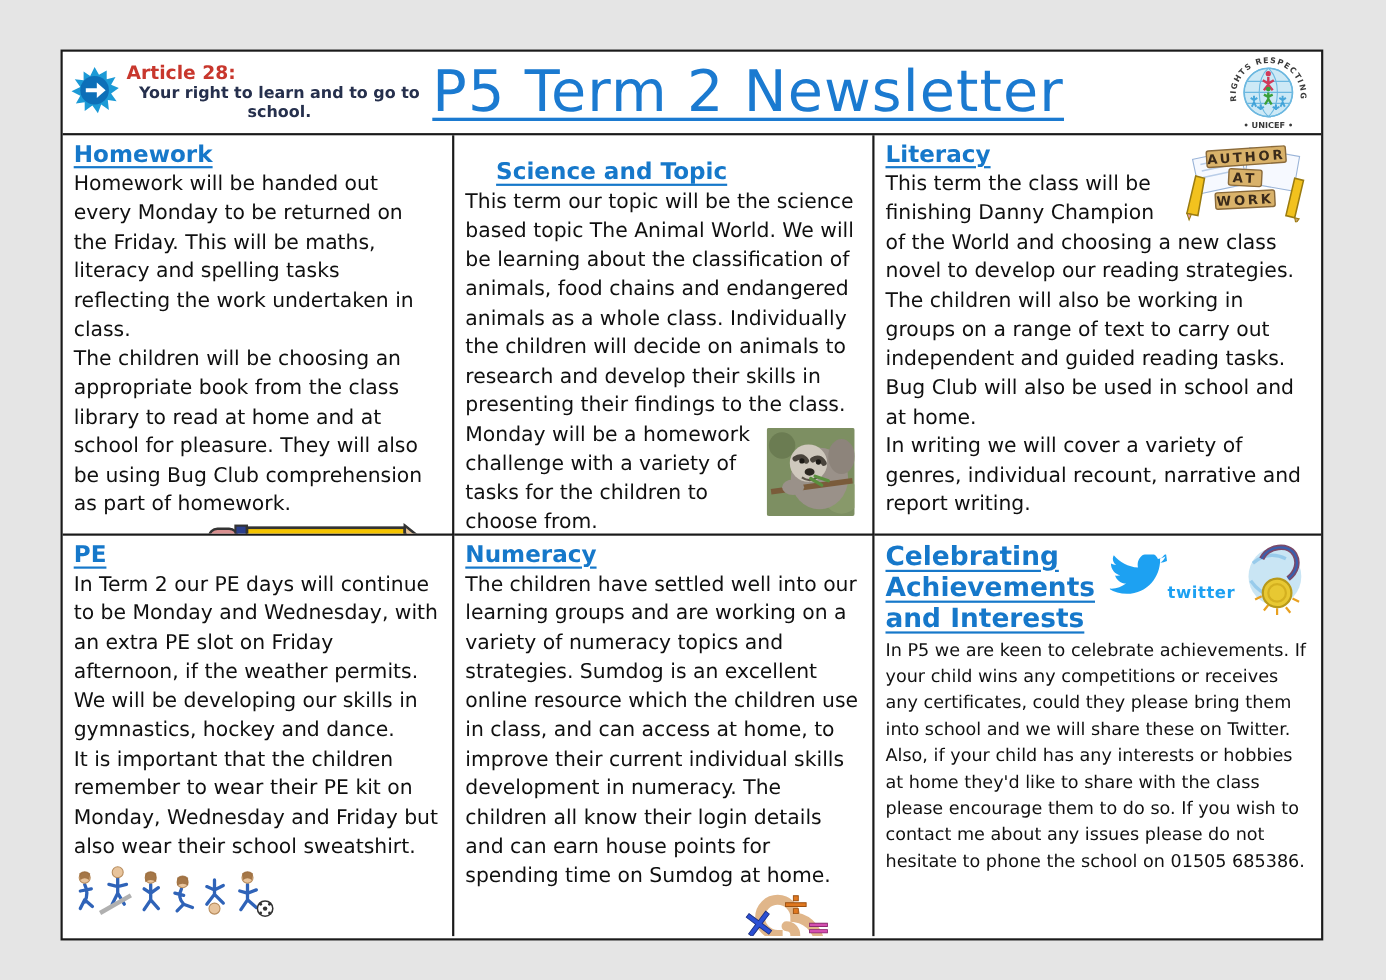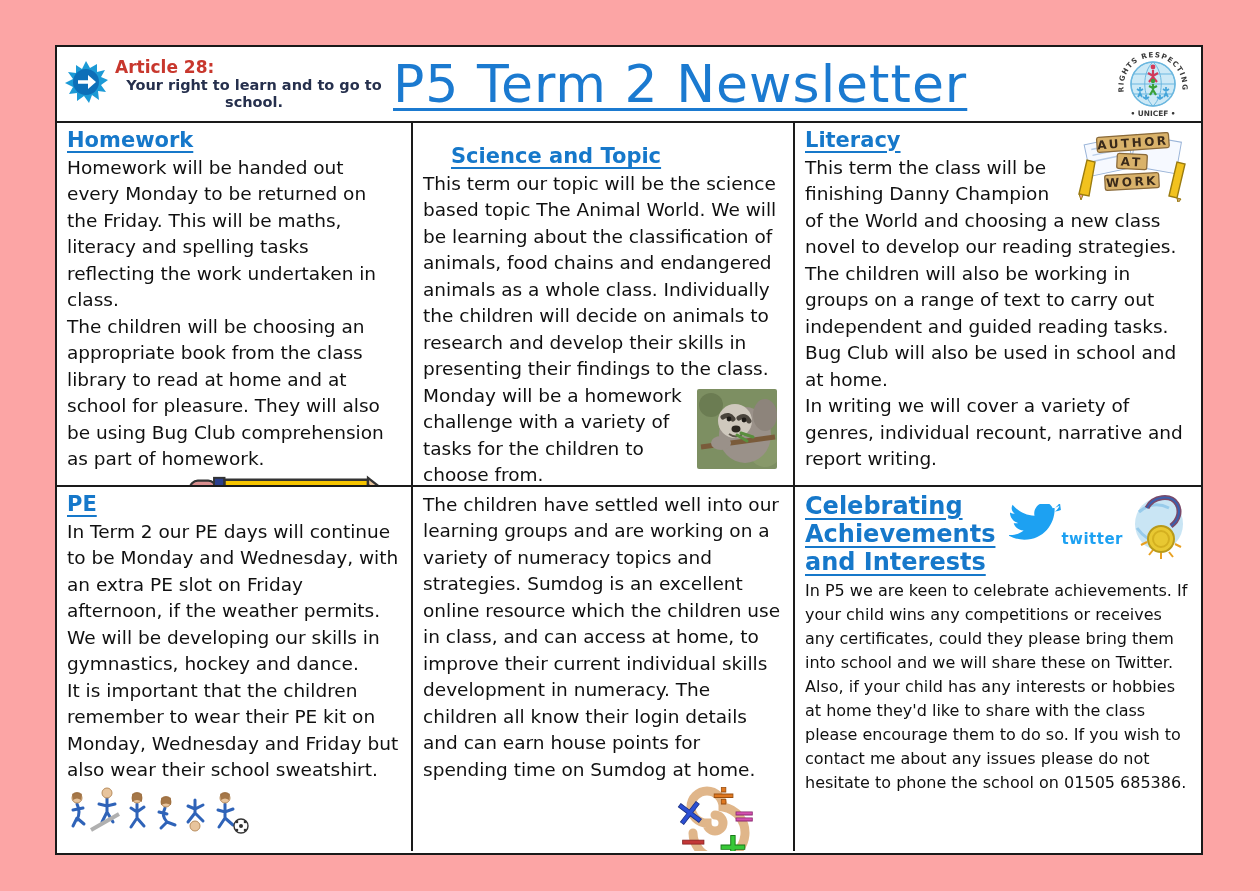--- a/index.html
+++ b/index.html
@@ -1,18 +1,18 @@
 <!DOCTYPE html>
 <html><head>
 <meta charset="utf-8">
 <style>
   * { margin:0; padding:0; box-sizing:border-box; }
   html,body { background:#ffffff; }
   .page {
-    position:relative; width:1260px; height:891px; background:#fca5a5;
+    position:relative; width:1260px; height:891px; background:#e5e5e5;
     font-family:"DejaVu Sans", sans-serif; color:#111;
   }
   .sheet {
     position:absolute; left:55px; top:45px; width:1148px; height:810px;
     border:2px solid #1a1a1a; background:#fff;
   }
   
   .hdr {
     height:76px; border-bottom:2px solid #1a1a1a;
     display:flex; align-items:center; padding:0 6px;
@@ -219,20 +219,21 @@
           <circle cx="174" cy="40" r="7" fill="#ffffff" stroke="#333" stroke-width="1.4"></circle>
           <circle cx="174" cy="40" r="2" fill="#333"></circle>
           <circle cx="170" cy="36" r="1.3" fill="#333"></circle>
             <circle cx="178" cy="36" r="1.3" fill="#333"></circle>
           <circle cx="170" cy="44" r="1.3" fill="#333"></circle>
             <circle cx="178" cy="44" r="1.3" fill="#333"></circle>
         </svg>
       </div>
 
       <div class="cell last-row cell-numeracy">
+        <div class="sec-h">Numeracy</div>
         <div class="body-t">
           <p>The children have settled well into our learning groups and are working on a variety of numeracy topics and strategies. Sumdog is an excellent online resource which the children use in class, and can access at home,  to improve their current individual skills development in numeracy. The children all know their login details and can earn house points for spending time on Sumdog at home.</p>
         </div>
         <div class="imgrow-right">
           <svg width="86" height="84" viewBox="0 0 86 84">
             <path d="M44,44 m0,-8 a8,8 0 1 1 -8,8 a16,16 0 1 1 16,-16 a26,26 0 1 1 -30,26" fill="none" stroke="#dba975" stroke-width="9" stroke-linecap="round" opacity="0.85"></path>
             <text x="4" y="46" font-size="36" font-weight="bold" fill="#2b4fd4" stroke="#1a2f80" stroke-width="0.8" transform="rotate(-8 14 36)">×</text>
             <text x="40" y="26" font-size="30" font-weight="bold" fill="#e07820" stroke="#9a4f10" stroke-width="0.8">÷</text>
             <text x="84" y="46" text-anchor="end" font-size="26" font-weight="bold" fill="#d44fb0" stroke="#8a2a70" stroke-width="0.8">=</text>
             <text x="46" y="80" font-size="38" font-weight="bold" fill="#37c837" stroke="#1a7a1a" stroke-width="0.9">+</text>

